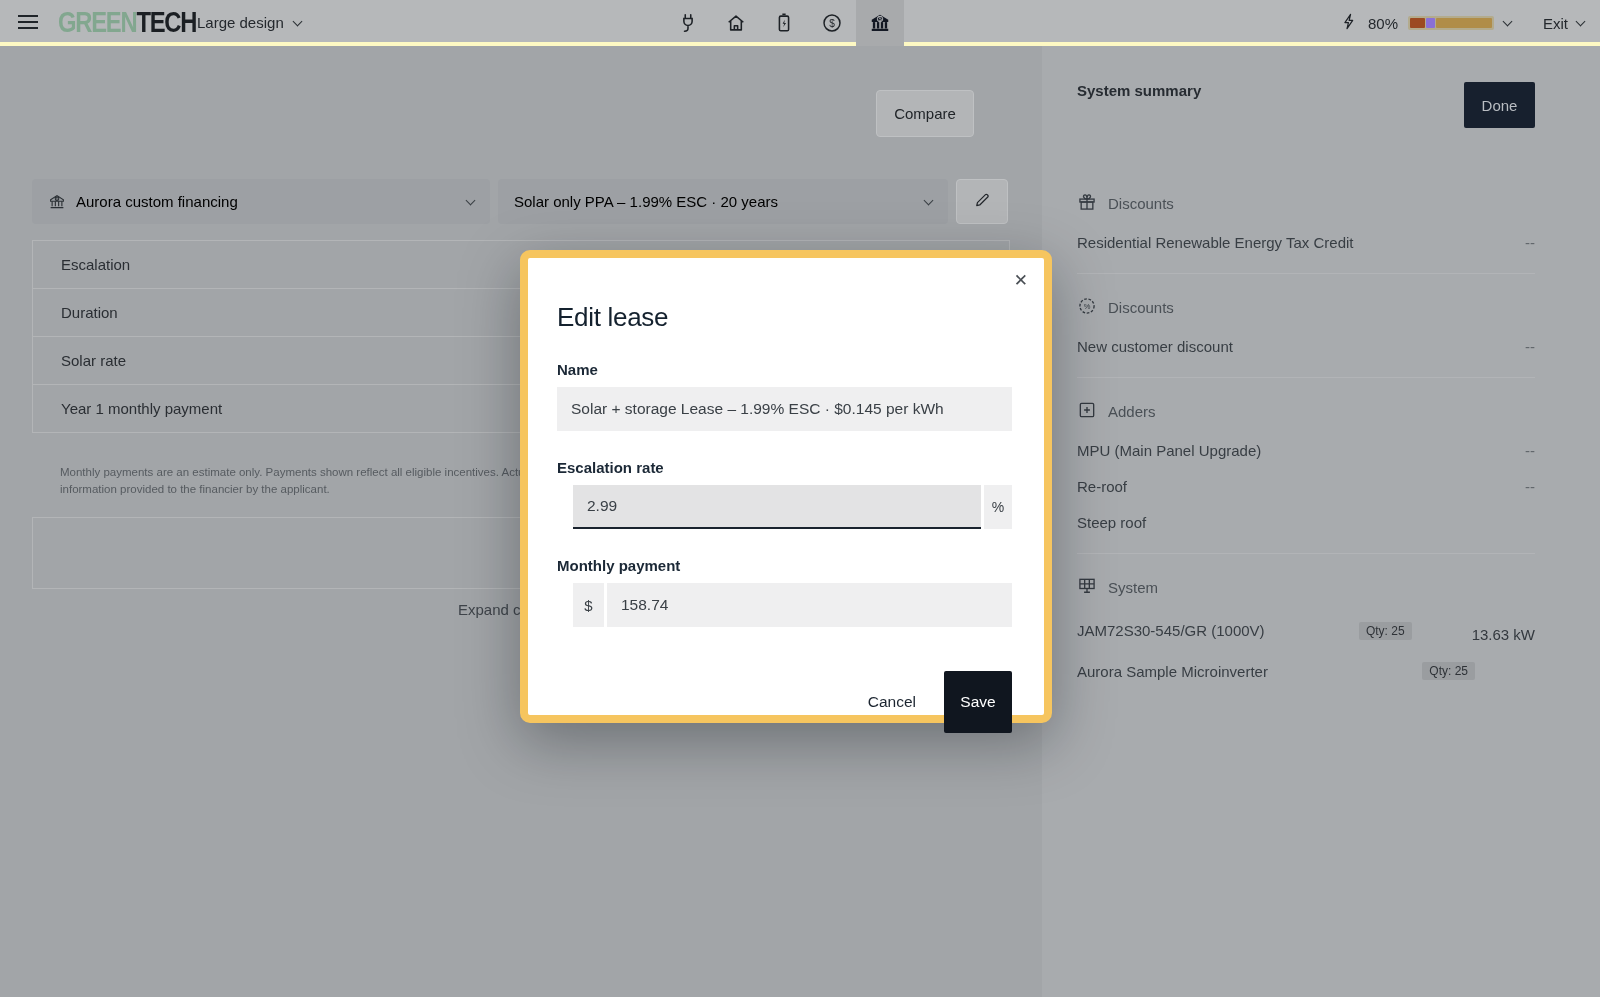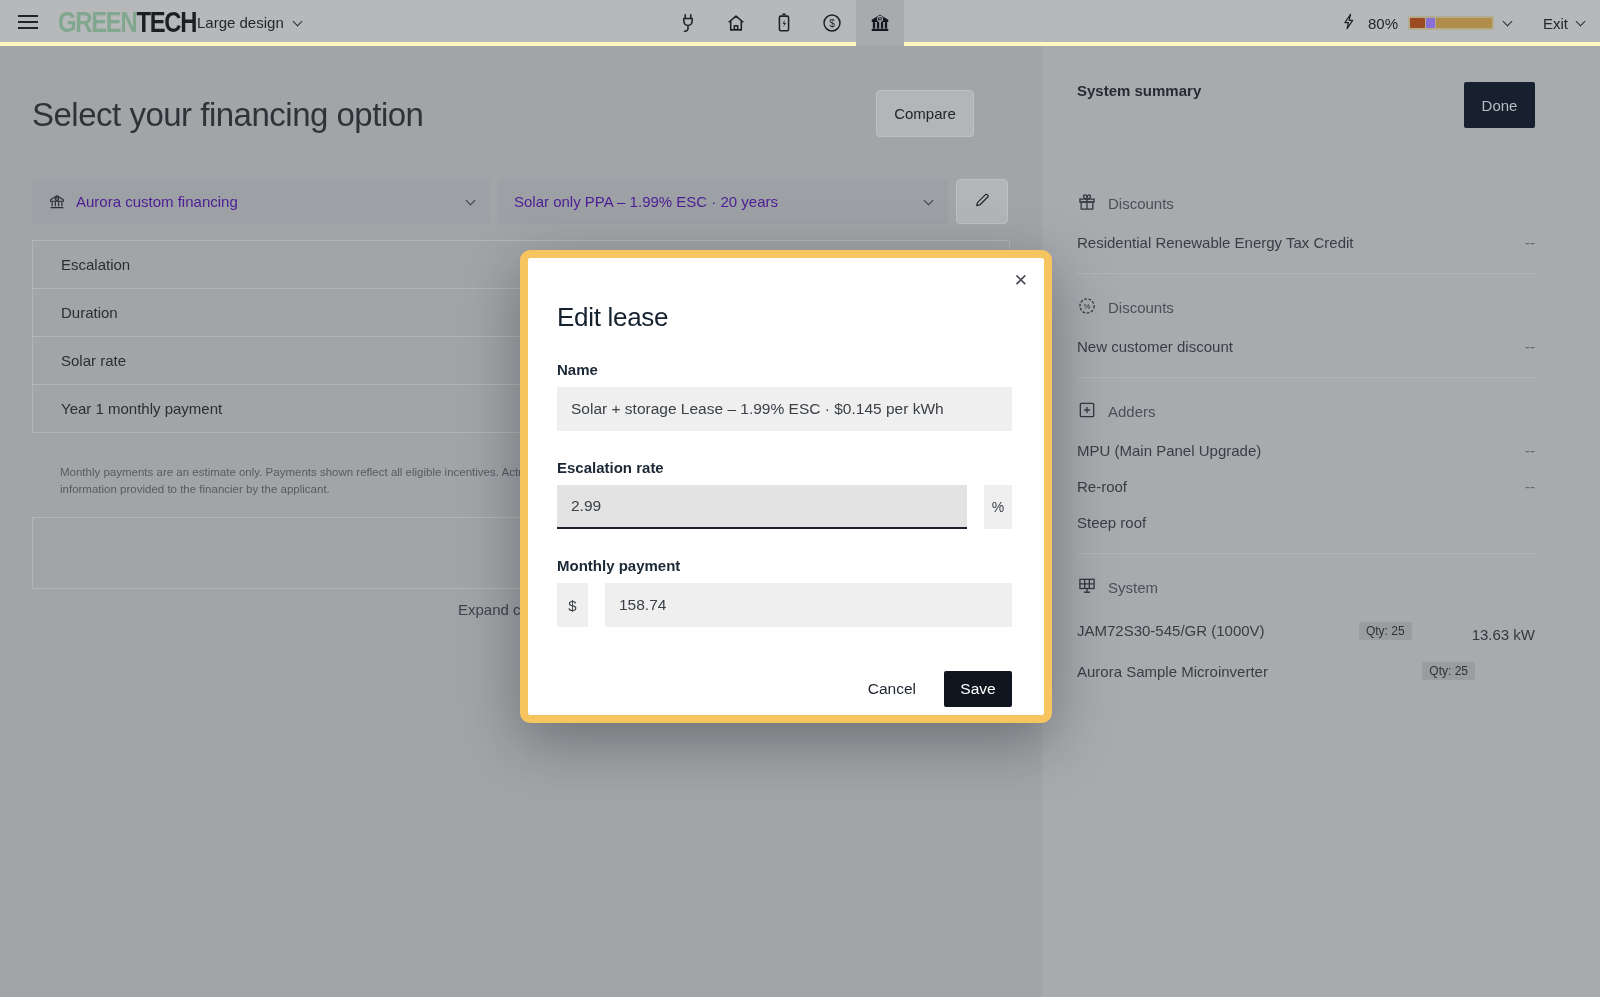--- a/index.html
+++ b/index.html
@@ -30,21 +30,21 @@
 
   
   .main { position:absolute; top:46px; left:0; width:1042px; height:951px; background:#a2a5a8; }
   .page-title { position:absolute; left:32px; top:50px; font-size:33px; font-weight:400;
     color:#2e3338; letter-spacing:-.5px; }
   .compare-btn { position:absolute; left:876px; top:44px; width:98px; height:47px;
     background:#b3b5b7; border:1px solid #bfc1c3; border-radius:4px; font-size:15px;
     color:#202428; font-family:inherit; cursor:pointer; }
   .dd-row { position:absolute; top:133px; left:32px; width:978px; display:flex; gap:8px; }
   .dd { height:45px; background:#9da0a4; border-radius:4px; display:flex; align-items:center;
-    padding:0 16px; font-size:15px; color:#4c1d95; cursor:pointer; position:relative; }
+    padding:0 16px; font-size:15px; color:#000000; cursor:pointer; position:relative; }
   .dd .chev { position:absolute; right:16px; border-color:#3a3f44; }
   .dd1 { width:458px; } .dd1 .lead-ic { margin-right:10px; display:flex; }
   .dd2 { width:450px; }
   .pencil-btn { width:52px; height:45px; background:#b3b5b7; border:1px solid #bfc1c3;
     border-radius:4px; display:flex; align-items:center; justify-content:center; cursor:pointer; }
 
   .ftable { position:absolute; top:194px; left:32px; width:978px;
     border:1px solid #b3b5b7; border-bottom:none; }
   .ftable .trow { height:48px; border-bottom:1px solid #b3b5b7; display:flex; align-items:center;
     padding-left:28px; font-size:15px; color:#2a2e33; }
@@ -73,34 +73,34 @@
   .sb-div { height:1px; background:#b2b4b7; margin-top:22px; }
 
   
   .modal { position:absolute; top:250px; left:520px; width:532px; height:473px;
     background:#ffffff; border:8px solid #f6c55f; border-radius:10px;
     box-shadow:0 18px 60px rgba(10,15,20,.35); z-index:20; }
   .modal-close { position:absolute; top:12px; right:16px; font-size:17px; color:#4a4f55; cursor:pointer; }
   .modal-inner { padding:44px 32px 0 29px; }
   .modal-title { font-size:26px; font-weight:400; color:#14212e; letter-spacing:-.3px; }
   .f-label { font-size:15px; font-weight:bold; color:#1b2836; margin-top:28px; margin-bottom:9px; }
-  .f-row { display:flex; gap:17px; }
+  .f-row { display:flex; gap:3px;margin-left:16px; }
   .inp { height:44px; background:#efeff0; display:flex; align-items:center;
     padding:0 14px; font-size:15.5px; color:#3a4046; }
   .inp.full { width:100%; }
   .inp.esc { flex:1; background:#e3e3e4; border-bottom:2px solid #1a232e; }
   .suffix { width:28px; height:44px; background:#efeff0; display:flex; align-items:center;
     justify-content:center; font-size:14px; color:#3a4046; }
   .prefix { width:31px; height:44px; background:#efeff0; display:flex; align-items:center;
     justify-content:center; font-size:15px; color:#3a4046; }
   .modal-actions { display:flex; justify-content:flex-end; align-items:center;
     gap:28px; margin-top:44px; }
   .cancel-btn { background:none; border:none; font-size:15.5px; color:#1c2530;
     font-family:inherit; cursor:pointer; }
-  .save-btn { width:68px; height:36px; background:#10161f; color:#ffffff; border:none;
+  .save-btn { width:68px; height:62px; background:#10161f; color:#ffffff; border:none;
     font-size:15.5px; font-family:inherit; border-radius:2px; cursor:pointer; }
 </style>
 </head>
 <body>
 
 <div class="topbar">
   <div class="burger">
       <i></i>
       <i></i>
       <i></i>
@@ -173,21 +173,20 @@
       </div>
     <span class="chev"></span>
     <div class="exit">
       <span>Exit</span>
       <span class="chev"></span>
     </div>
   </div>
 </div>
 
 <div class="main">
-  <h1 class="page-title">Select your financing option</h1>
   <button class="compare-btn">Compare</button>
 
   <div class="dd-row">
     <div class="dd dd1">
       <span class="lead-ic">
           <svg width="18" height="18" viewBox="0 0 24 24" fill="none" stroke="#2a2f34" stroke-width="1.5">
             <path d="M3.5 9L12 3.5 20.5 9v2h-17z"></path>
             <path d="M5.5 11v6.5M9.8 11v6.5M14.2 11v6.5M18.5 11v6.5M3.5 19.5h17"></path>
             <circle cx="12" cy="7.6" r="2.4"></circle>
             <text x="12" y="9.6" text-anchor="middle" font-size="5.5" fill="#2a2f34" stroke="none" font-family="Liberation Sans, sans-serif">$</text>

